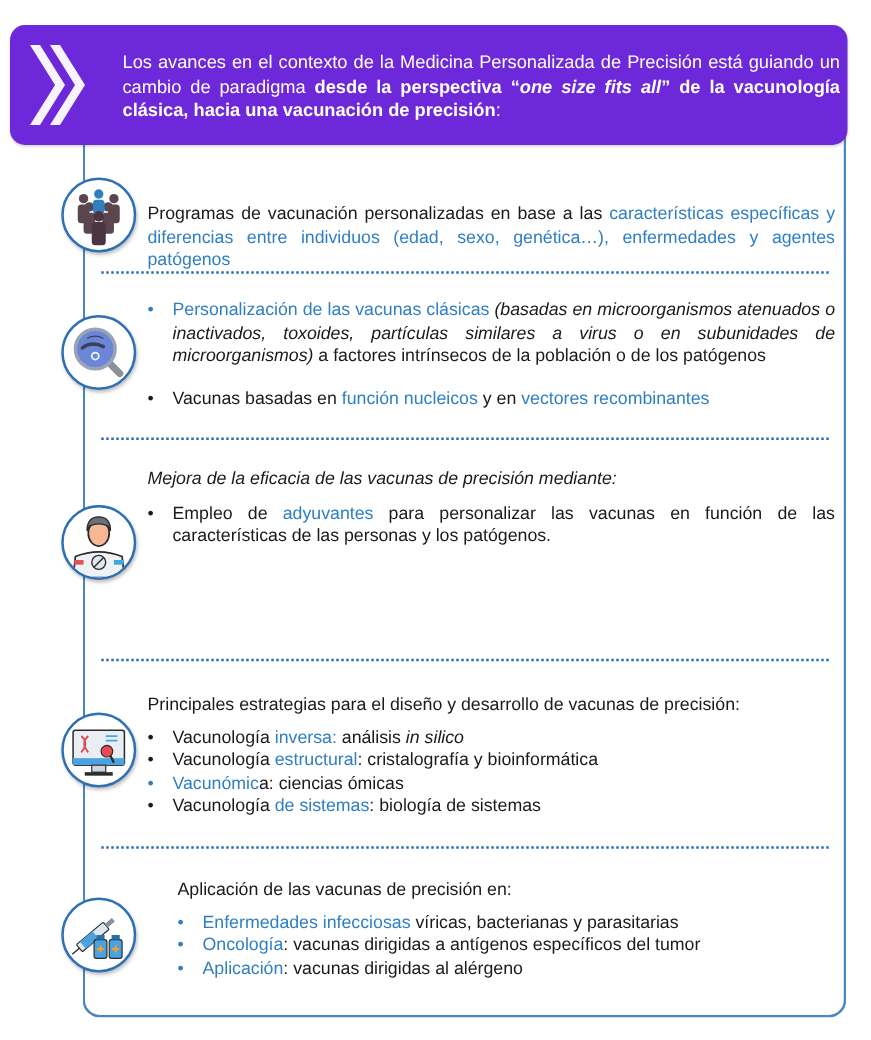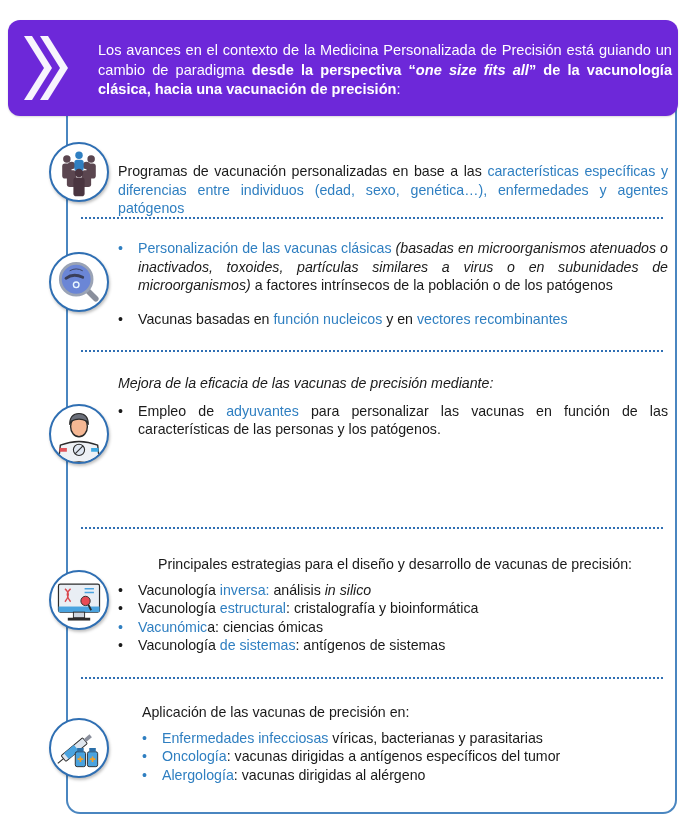--- a/index.html
+++ b/index.html
@@ -108,26 +108,26 @@
     <rect x="24" y="43" width="12" height="6" fill="#cfd6df" stroke="#2b2b2b" stroke-width="1"></rect>
     <rect x="18" y="49" width="24" height="3" fill="#2b2b2b"></rect>
     <path d="M15 18 Q22 24 15 32 M21 18 Q14 24 21 32" stroke="#d9484f" stroke-width="1.6" fill="none"></path>
     <line x1="36" y1="18" x2="46" y2="18" stroke="#4aa3df" stroke-width="1.5"></line>
     <line x1="36" y1="22" x2="46" y2="22" stroke="#4aa3df" stroke-width="1.5"></line>
     <circle cx="37" cy="31" r="5" fill="#e94b55" stroke="#2b2b2b" stroke-width="1"></circle>
     <line x1="40" y1="35" x2="43" y2="41" stroke="#2b2b2b" stroke-width="2"></line>
   </svg>
 </div>
 <div class="section" style="top:555px;">
-  <div style="margin-bottom:7px;margin-left:40px;">Principales estrategias para el diseño y desarrollo de vacunas de precisión:</div>
+  <div style="margin-bottom:7px;">Principales estrategias para el diseño y desarrollo de vacunas de precisión:</div>
   <ul>
     <li><span>Vacunología </span><span class="blue">inversa:</span><span> análisis </span><i>in silico</i></li>
     <li><span>Vacunología </span><span class="blue">estructural</span><span>: cristalografía y bioinformática</span></li>
     <li class="blue-bullet"><span class="blue">Vacunómic</span><span>a: ciencias ómicas</span></li>
-    <li><span>Vacunología </span><span class="blue">de sistemas</span><span>: antígenos de sistemas</span></li>
+    <li><span>Vacunología </span><span class="blue">de sistemas</span><span>: biología de sistemas</span></li>
   </ul>
 </div>
 <div class="divider" style="top:677px;"></div>
 
 <div class="icon" style="left:49px; top:718px;">
   <svg viewBox="0 0 60 60">
     <g transform="rotate(-40 30 30)">
       <rect x="10" y="24" width="30" height="8" rx="1" fill="#dfe6ee" stroke="#2b2b2b" stroke-width="1"></rect>
       <rect x="14" y="24" width="14" height="8" fill="#4aa3df"></rect>
       <rect x="40" y="26" width="8" height="4" fill="#8a8f9c"></rect>
@@ -138,15 +138,15 @@
     <rect x="28" y="30" width="7" height="4" fill="#2b6fa8"></rect>
       <rect x="41" y="30" width="7" height="4" fill="#2b6fa8"></rect>
     <path d="M31.5 39 v6 M28.5 42 h6 M44.5 39 v6 M41.5 42 h6" stroke="#f0a02a" stroke-width="1.8"></path>
   </svg>
 </div>
 <div class="section" style="top:703px; left:142px;">
   <div style="margin-bottom:7px;">Aplicación de las vacunas de precisión en:</div>
   <ul>
     <li class="blue-bullet"><span class="blue">Enfermedades infecciosas</span><span> víricas, bacterianas y parasitarias</span></li>
     <li class="blue-bullet"><span class="blue">Oncología</span><span>: vacunas dirigidas a antígenos específicos del tumor</span></li>
-    <li class="blue-bullet"><span class="blue">Alergología</span><span>: vacunas dirigidas al alérgeno</span></li>
+    <li class="blue-bullet"><span class="blue">Aplicación</span><span>: vacunas dirigidas al alérgeno</span></li>
   </ul>
 </div>
 
 </body></html>

